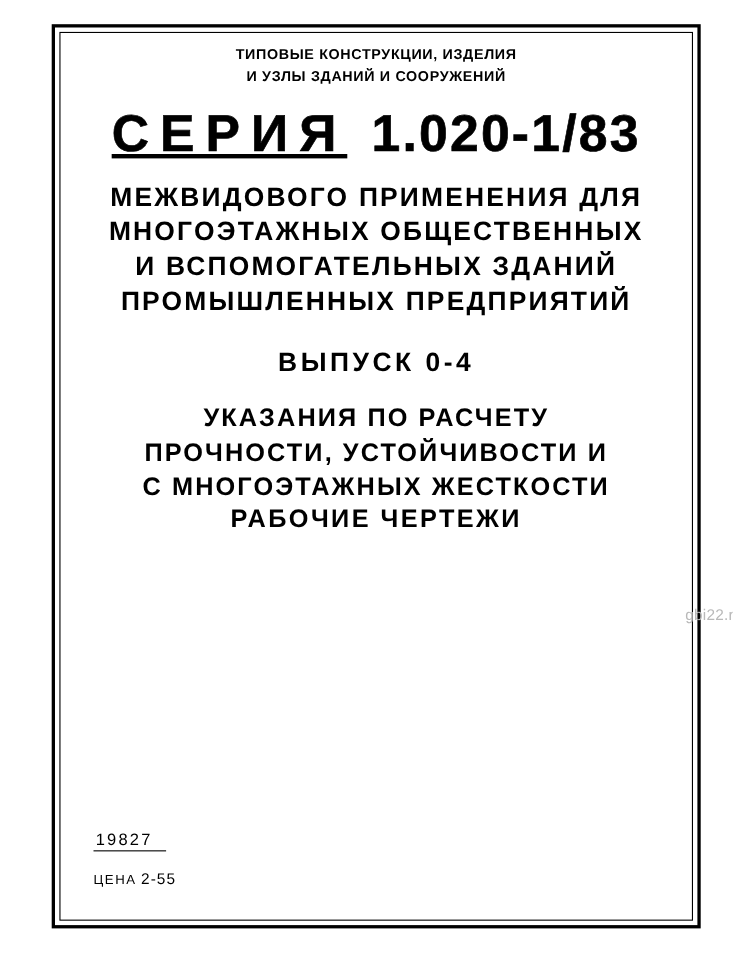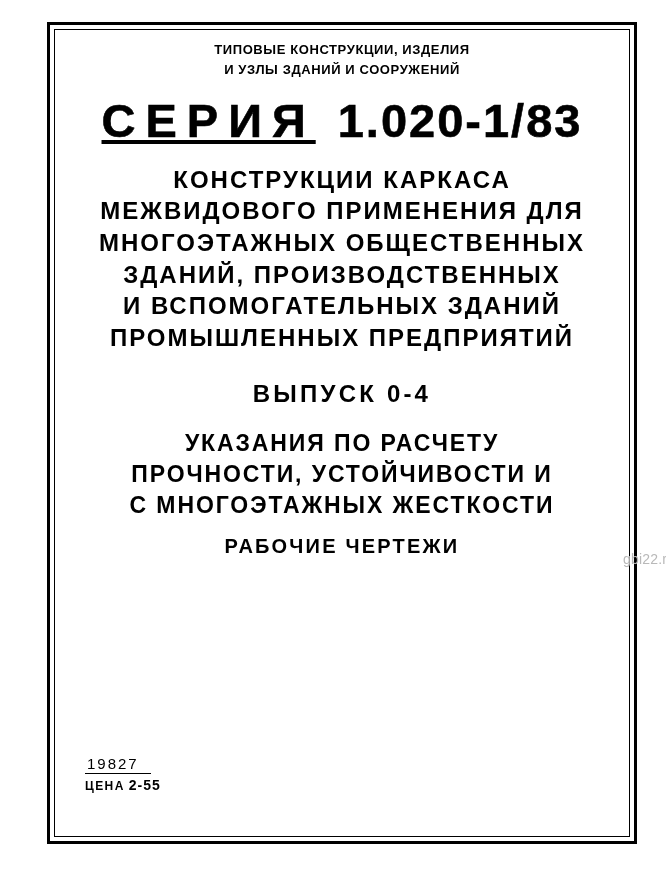--- a/index.html
+++ b/index.html
@@ -113,46 +113,45 @@
     font-weight: bold;
     letter-spacing: 1.9px;
     line-height: 1.36;
   }
   .subtitle-block div {
     white-space: nowrap;
     text-align: center;
   }
 
   .drawings-line {
-    margin-top: 14px;
-    font-size: 20px;
+    font-size: 23px;
     font-weight: bold;
     letter-spacing: 2.2px;
     white-space: nowrap;
   }
 
   
   .code-block {
     position: absolute;
     left: 85px;
     top: 755px;
     text-align: left;
   }
   .code-number {
     font-size: 15px;
     letter-spacing: 2px;
     border-bottom: 1.5px solid #000;
     display: inline-block;
     padding: 0 12px 1px 2px;
   }
   .code-price {
-    margin-top: 3px;
+    margin-top: 17px;
     font-size: 12px;
     letter-spacing: 1.4px;
-    font-weight: bold;
+    font-weight: normal;
   }
   .code-price .price-val {
     font-size: 14px;
     letter-spacing: 1px;
     margin-left: 4px;
   }
 
   
   .watermark {
     position: absolute;
@@ -178,24 +177,22 @@
     <div class="top-heading">
       <div>ТИПОВЫЕ КОНСТРУКЦИИ, ИЗДЕЛИЯ</div>
       <div>И УЗЛЫ ЗДАНИЙ И СООРУЖЕНИЙ</div>
     </div>
 
     <div class="series-line">
       <span class="series-word">СЕРИЯ</span><span class="series-num">1.020-1/83</span>
     </div>
 
     <div class="title-block">
-      <div>КОНСТРУКЦИИ КАРКАСА</div>
       <div>МЕЖВИДОВОГО ПРИМЕНЕНИЯ ДЛЯ</div>
       <div>МНОГОЭТАЖНЫХ ОБЩЕСТВЕННЫХ</div>
-      <div>ЗДАНИЙ, ПРОИЗВОДСТВЕННЫХ</div>
       <div>И ВСПОМОГАТЕЛЬНЫХ ЗДАНИЙ</div>
       <div>ПРОМЫШЛЕННЫХ ПРЕДПРИЯТИЙ</div>
     </div>
 
     <div class="issue-line">ВЫПУСК 0-4</div>
 
     <div class="subtitle-block">
       <div>УКАЗАНИЯ ПО РАСЧЕТУ</div>
       <div>ПРОЧНОСТИ, УСТОЙЧИВОСТИ И</div>
       <div>С МНОГОЭТАЖНЫХ ЖЕСТКОСТИ</div>

